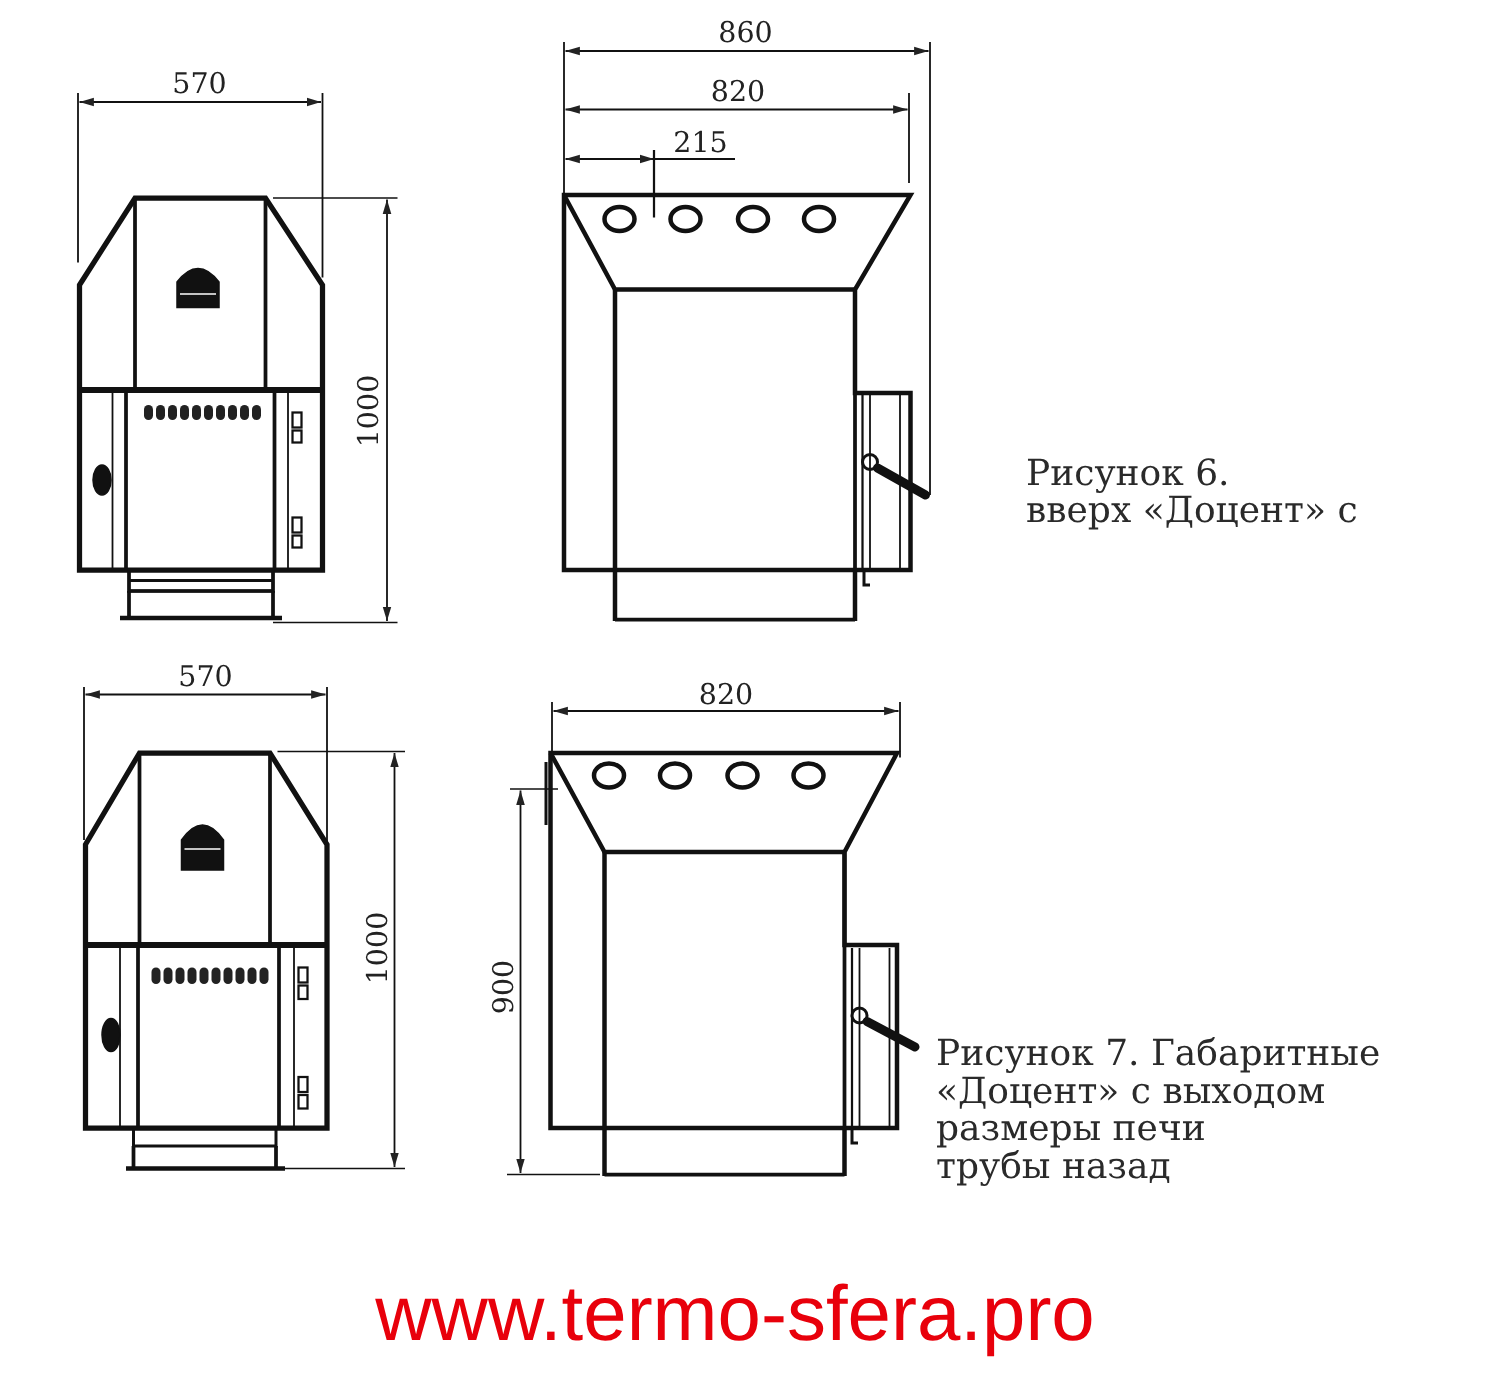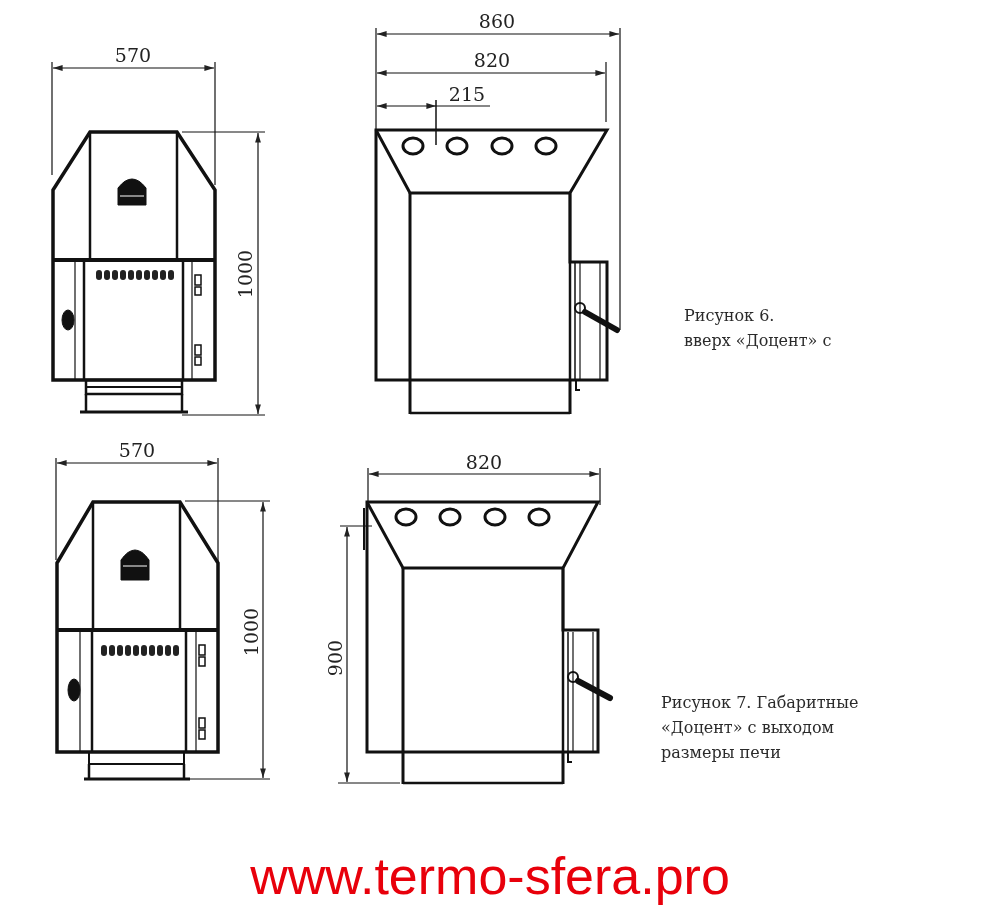--- a/index.html
+++ b/index.html
@@ -1,19 +1,19 @@
 <!DOCTYPE html>
 <html><head>
 <meta charset="utf-8">
 <style>
   html, body { margin: 0; padding: 0; background: #ffffff; }
   body { width: 1000px; height: 918px; position: relative; overflow: hidden; font-family: "DejaVu Serif", serif; }
   svg.drawing { position: absolute; left: 0; top: 0; }
   .dim { font-family: "DejaVu Serif", serif; font-size: 19px; fill: #222; }
-  .caption { position: absolute; font-family: "DejaVu Serif", serif; font-size: 16px; line-height: 25px; color: #2a2a2a; }
+  .caption { position: absolute; font-family: "DejaVu Serif", serif; font-size: 24px; line-height: 25px; color: #2a2a2a; }
   .caption div { white-space: nowrap; }
   .site { position: absolute; left: 200px; top: 846px; width: 580px; text-align: center; font-family: "Liberation Sans", sans-serif; font-size: 52px; color: #e8000b; letter-spacing: 0px; }
 </style>
 </head>
 <body>
 
 <svg class="drawing" width="1000" height="918" viewBox="0 0 1000 918" xmlns="http://www.w3.org/2000/svg">
   <defs>
     <marker id="arr" viewBox="0 0 10 10" refX="10" refY="5" markerWidth="8" markerHeight="8" orient="auto-start-reverse">
       <path d="M0,2 L10,5 L0,8 z" fill="#222"></path>
@@ -183,19 +183,20 @@
   <text class="dim" x="0" y="0" text-anchor="middle" transform="translate(258,632) rotate(-90)">1000</text>
   <text class="dim" x="484" y="469" text-anchor="middle">820</text>
   <text class="dim" x="0" y="0" text-anchor="middle" transform="translate(342,658) rotate(-90)">900</text>
 </svg>
 
 <div class="caption" style="left:684px; top:303px;">
   <div>Рисунок 6.</div>
   <div>вверх «Доцент» с</div>
 </div>
 
-<div class="caption" style="left:661px; top:690px;">
+<div class="caption" style="left:624px; top:690px;">
   <div>Рисунок 7.  Габаритные</div>
   <div>«Доцент» с выходом</div>
   <div>размеры печи</div>
+  <div>трубы назад</div>
 </div>
 
 <div class="site">www.termo-sfera.pro</div>
 
 </body></html>

